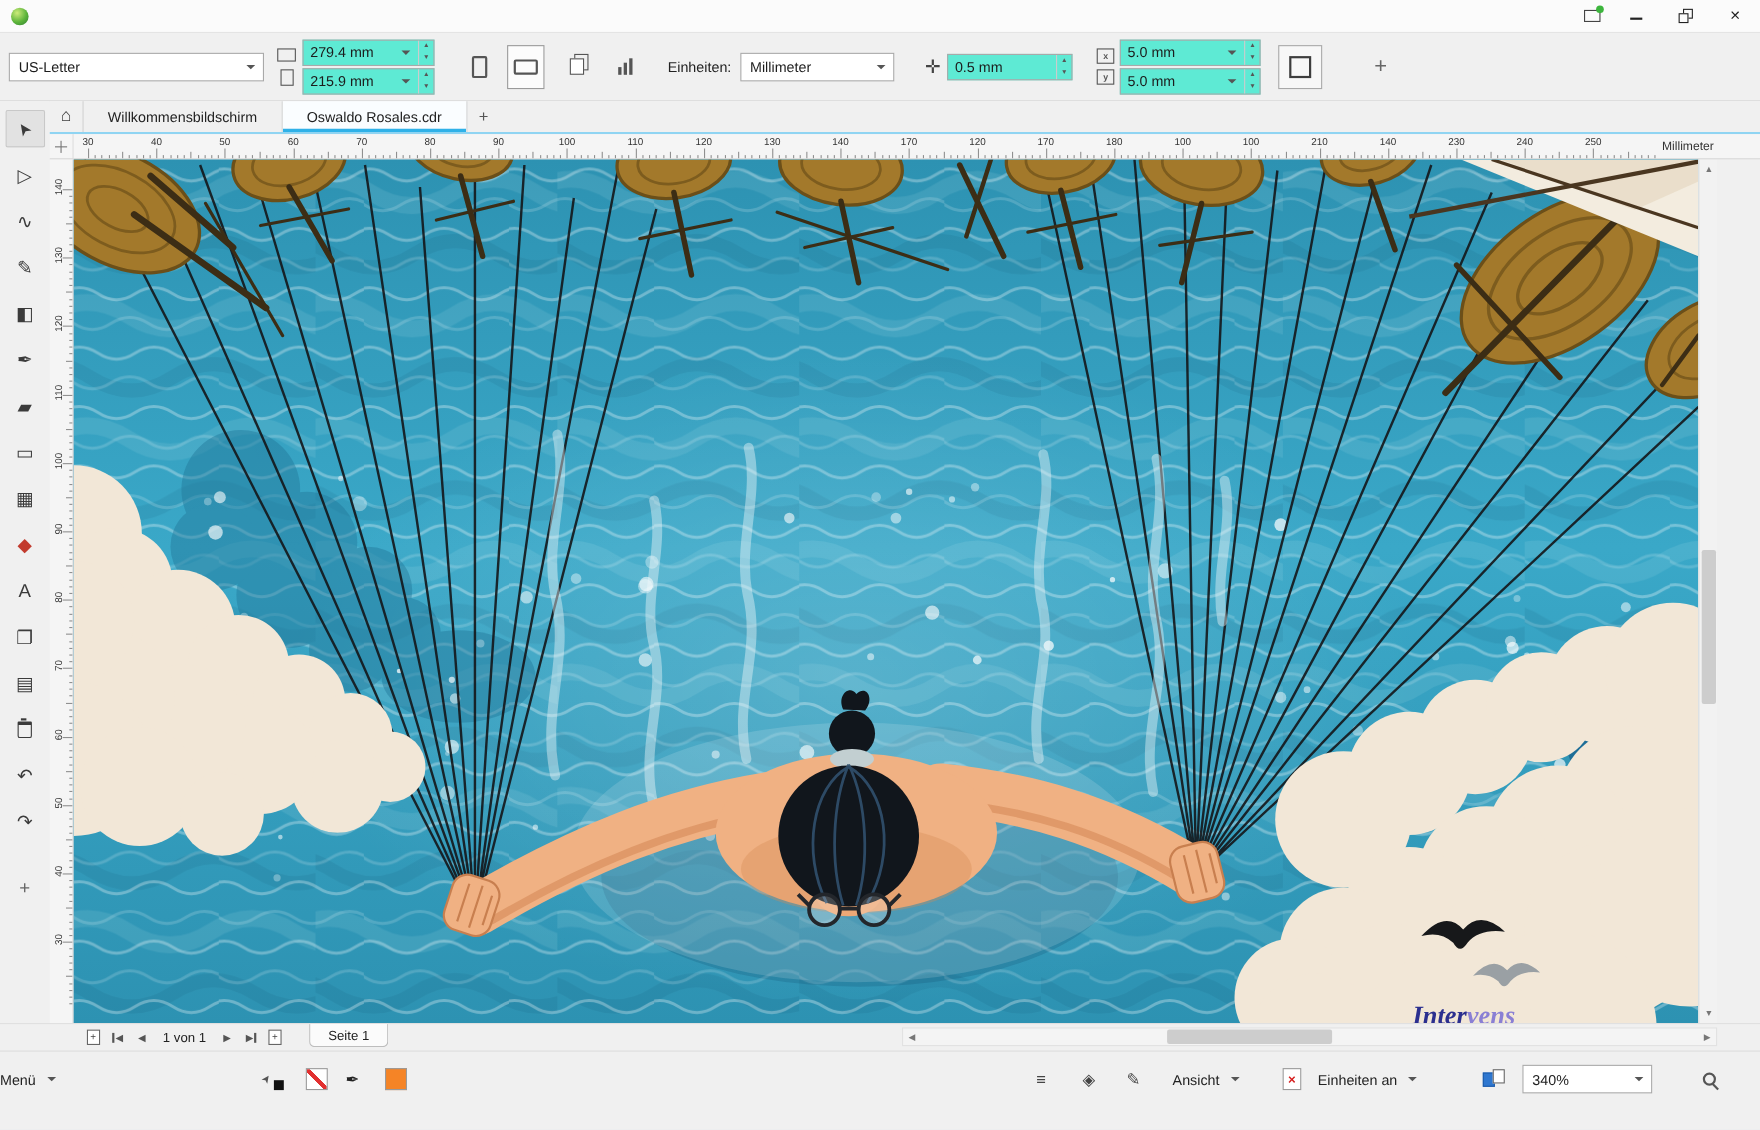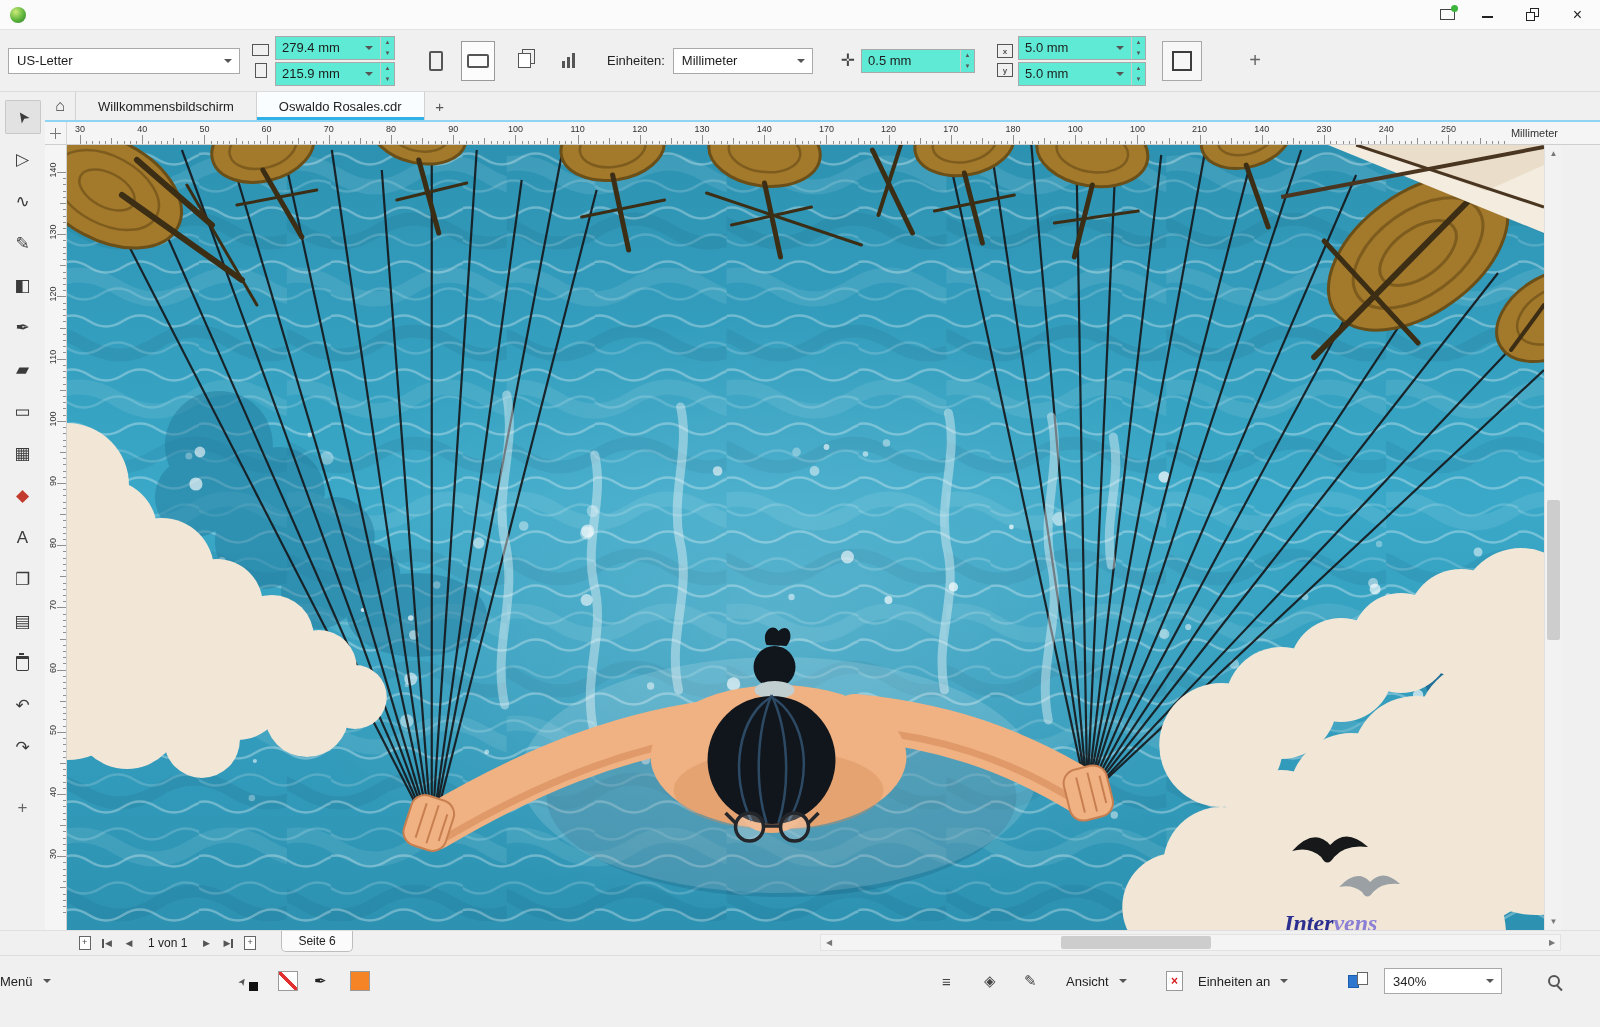--- a/index.html
+++ b/index.html
@@ -1004,21 +1004,21 @@
       </span>
     <span class="pnbtn" data-name="first-page-button"><i class="bar"></i>◀</span>
     <span class="pnbtn" data-name="previous-page-button">◀</span>
     <span class="pinfo" data-name="page-info">1 von 1</span>
     <span class="pnbtn" data-name="next-page-button">▶</span>
     <span class="pnbtn" data-name="last-page-button">▶<i class="bar"></i></span>
     <span class="pnbtn" data-name="add-page-end-button">
         <i class="pgplus" data-name="add-page-icon"></i>
       </span>
     <span class="ptab" data-name="page-tab-seite-1">
-        <span data-name="page-tab-label">Seite 6</span>
+        <span data-name="page-tab-label">Seite 1</span>
       </span>
   </div>
   <div class="hscroll" data-name="horizontal-scrollbar">
     <span class="harr l" data-name="scroll-left-button">◀</span>
     <span class="hthumb" data-name="horizontal-scroll-thumb"></span>
     <span class="harr r" data-name="scroll-right-button">▶</span>
   </div>
 
   <div class="statusbar" data-name="statusbar">
     <span class="sbitem" style="left:0" data-name="status-menu-button">

